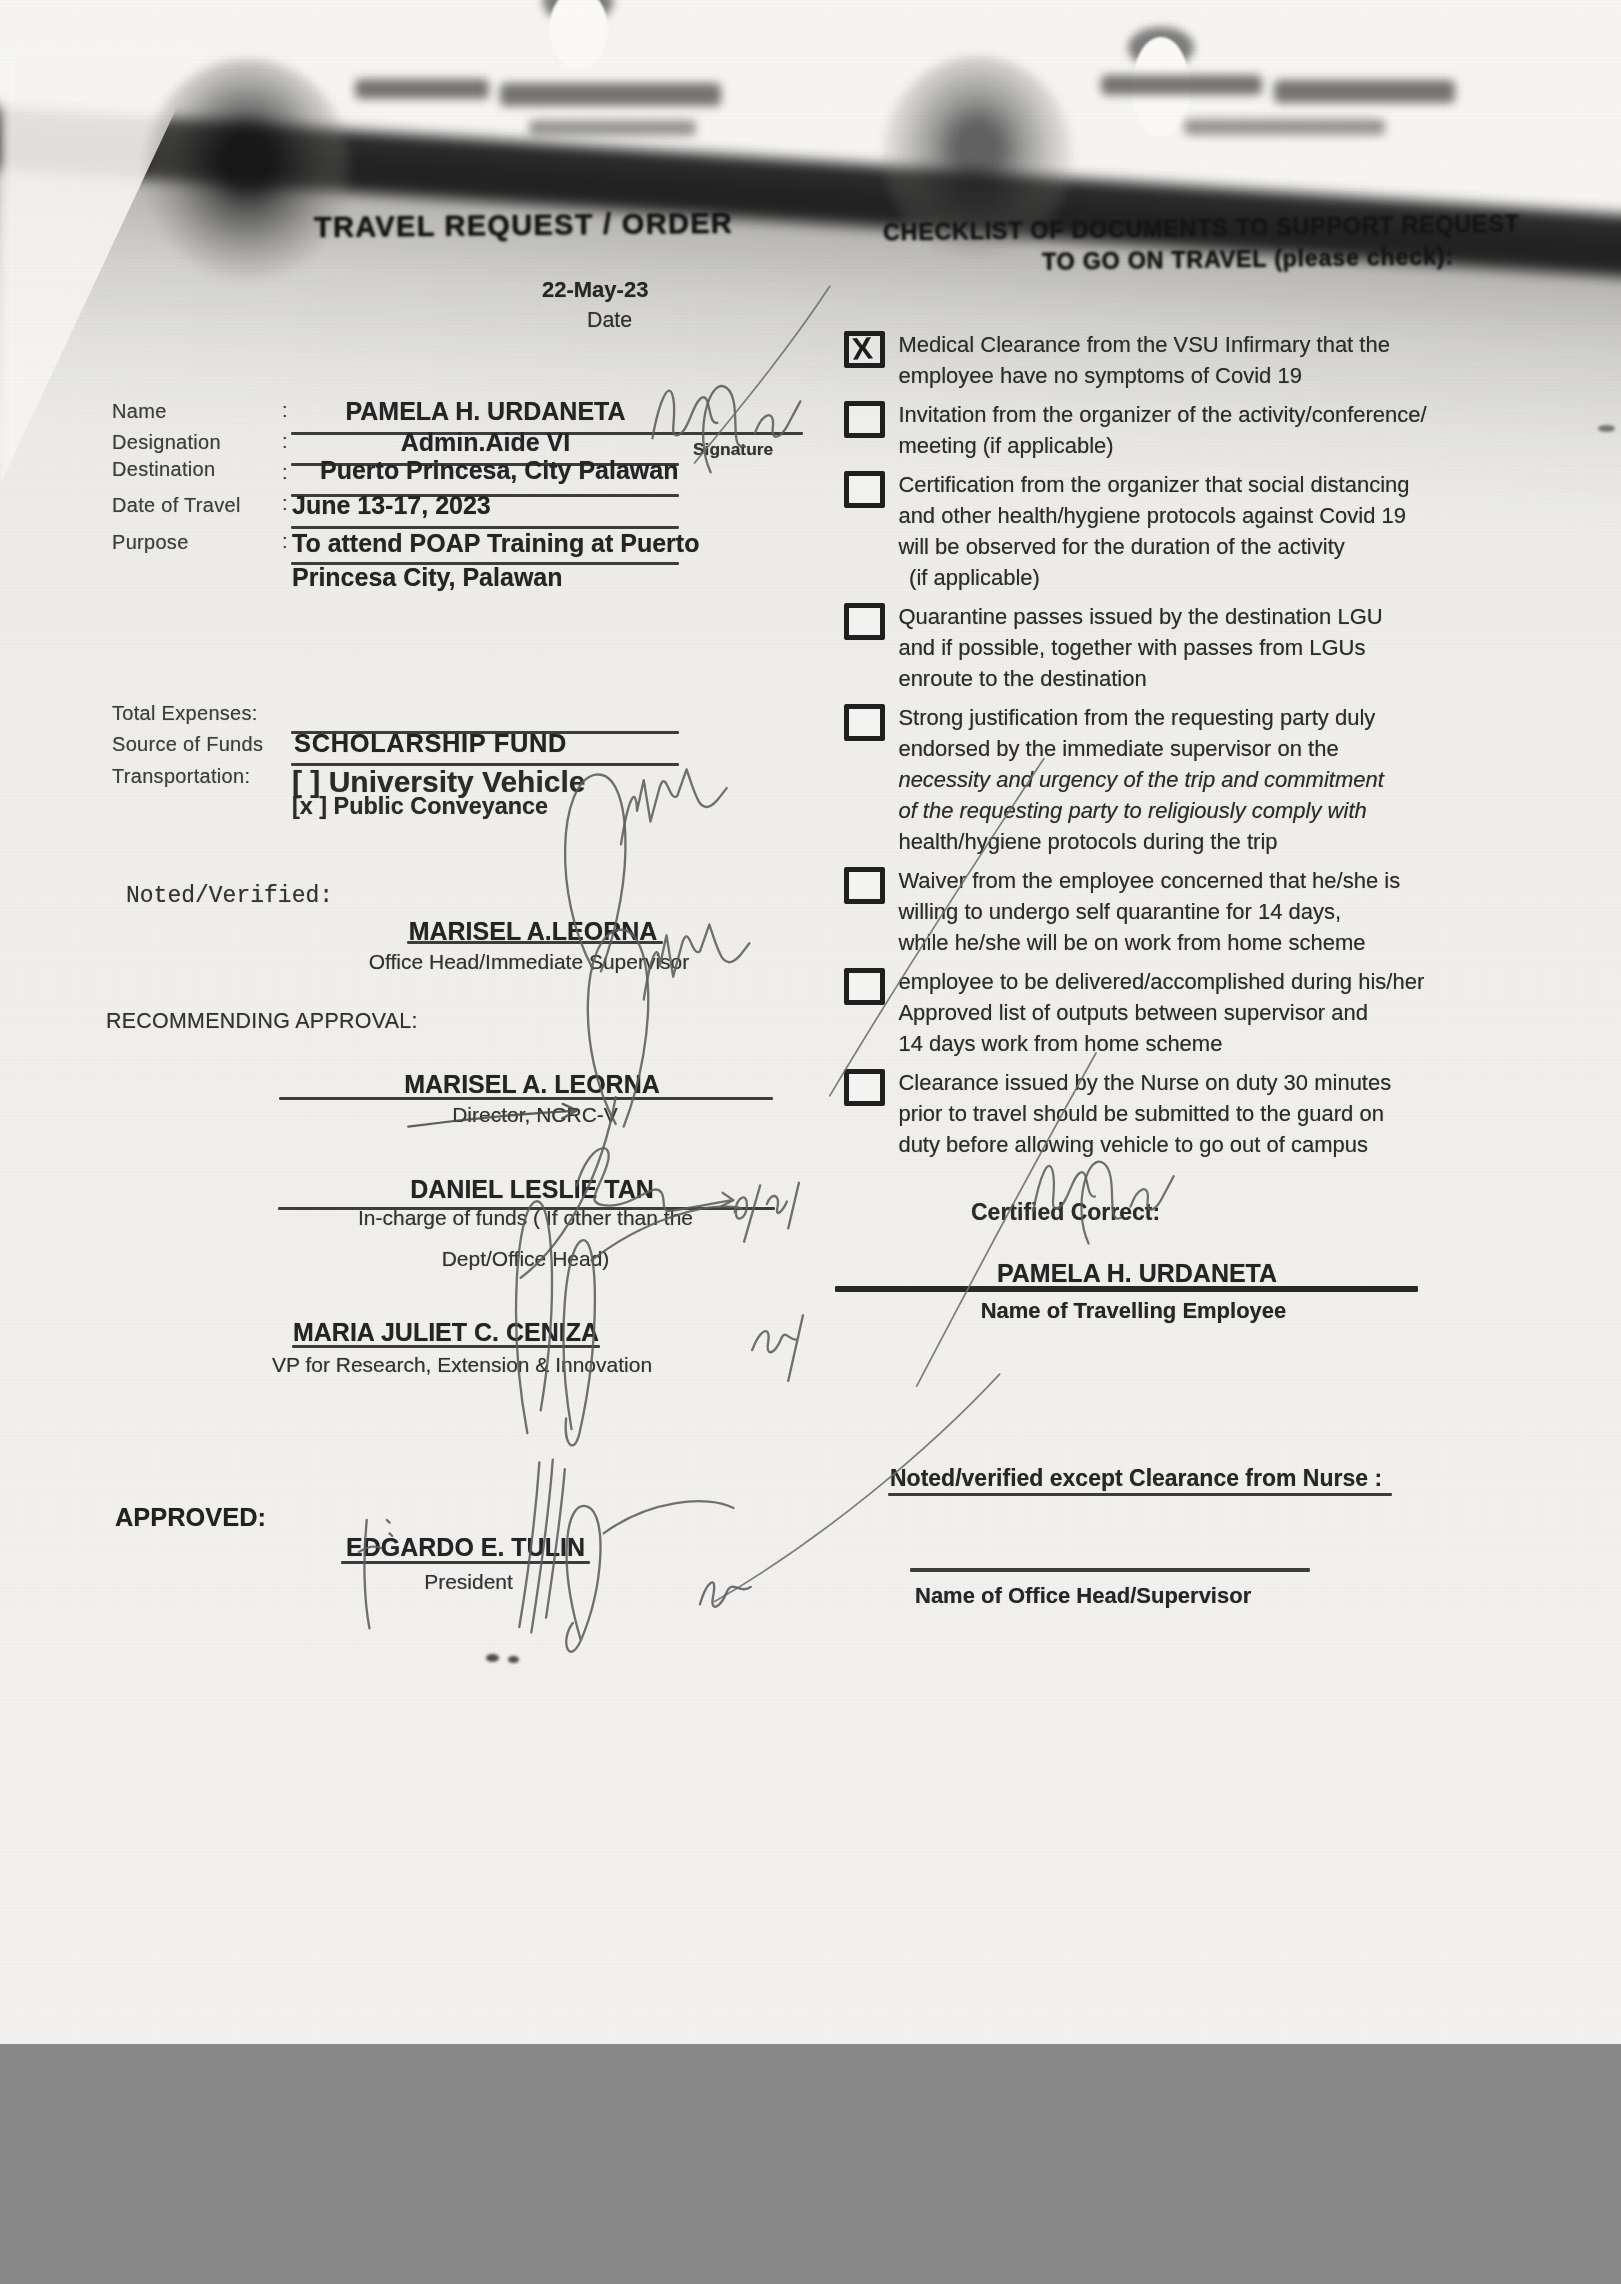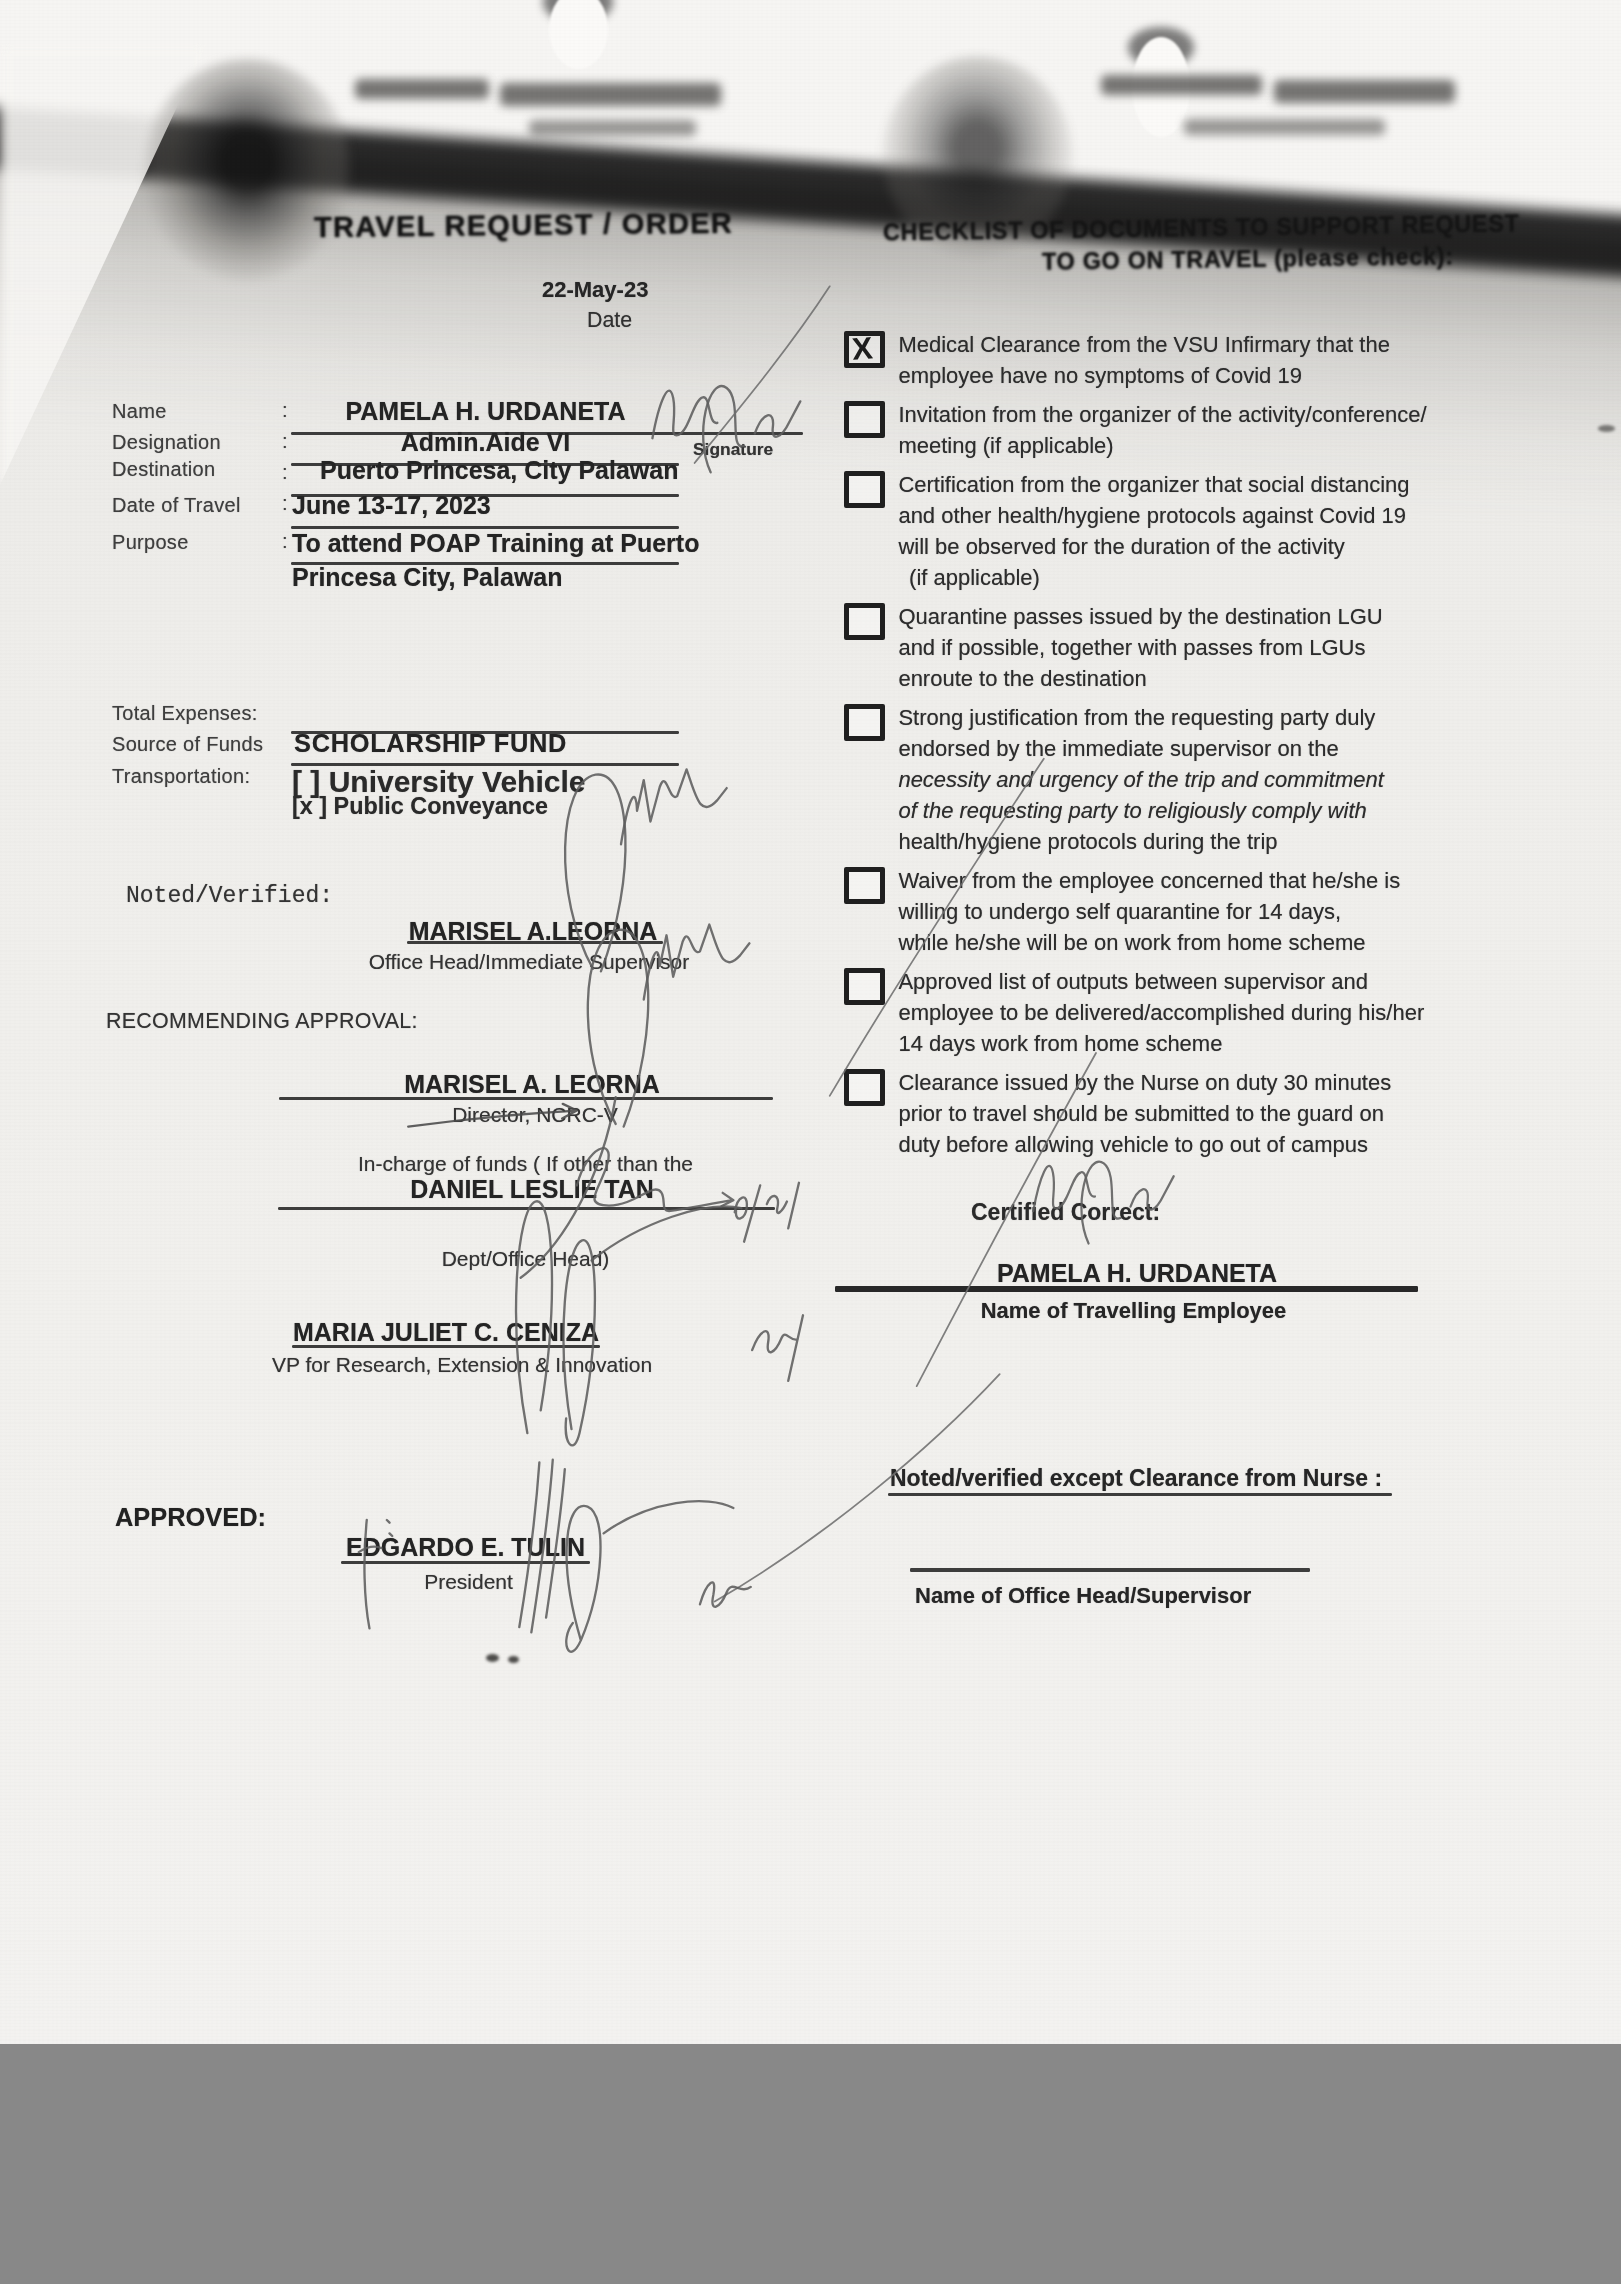--- a/index.html
+++ b/index.html
@@ -136,21 +136,21 @@
   <div class="ul" style="left:407px;top:941px;width:256px;height:3.3px;"></div>
   <div class="t role grain ctr" style="left:355px;top:950px;width:348px;">Office Head/Immediate Supervisor</div>
 
   <div class="t grain" style="left:106px;top:1009px;font-size:21.4px;color:#333;letter-spacing:0.3px;">RECOMMENDING APPROVAL:</div>
   <div class="t val grain ctr" style="left:398px;top:1070px;width:268px;">MARISEL A. LEORNA</div>
   <div class="ul" style="left:279px;top:1097px;width:494px;height:3.3px;"></div>
   <div class="t role grain ctr" style="left:401px;top:1103px;width:268px;">Director, NCRC-V</div>
 
   <div class="t val grain ctr" style="left:398px;top:1175px;width:268px;">DANIEL LESLIE TAN</div>
   <div class="ul" style="left:278px;top:1207px;width:497px;height:3.3px;"></div>
-  <div class="t role grain ctr" style="left:288px;top:1152px;width:475px;">In-charge of  funds ( If other than the</div>
+  <div class="t role grain ctr" style="left:288px;top:1206px;width:475px;">In-charge of  funds ( If other than the</div>
   <div class="t role grain ctr" style="left:288px;top:1247px;width:475px;">Dept/Office Head)</div>
 
   <div class="t val grain ctr" style="left:292px;top:1318px;width:308px;">MARIA JULIET C. CENIZA</div>
   <div class="ul" style="left:292px;top:1345px;width:308px;height:3.3px;"></div>
   <div class="t role grain ctr" style="left:221px;top:1353px;width:482px;">VP for Research, Extension &amp; Innovation</div>
 
   <div class="t grain" style="left:115px;top:1503px;font-size:25.4px;font-weight:700;color:#222;">APPROVED:</div>
   <div class="t val grain ctr" style="left:335px;top:1533px;width:261px;">EDGARDO E. TULIN</div>
   <div class="ul" style="left:341px;top:1561px;width:249px;height:3.3px;"></div>
   <div class="t role grain ctr" style="left:348px;top:1570px;width:241px;">President</div>
@@ -205,22 +205,22 @@
         <div class="cl-box"></div>
         <div>
           <div class="cl-line grain">Waiver from the employee concerned that he/she is</div>
           <div class="cl-line grain">willing to undergo self quarantine for 14 days,</div>
           <div class="cl-line grain">while he/she will be on work from home scheme</div>
         </div>
       </div>
       <div class="cl-item">
         <div class="cl-box"></div>
         <div>
+          <div class="cl-line grain">employee to be delivered/accomplished during his/her</div>
           <div class="cl-line grain">Approved list of outputs between supervisor and</div>
-          <div class="cl-line grain">employee to be delivered/accomplished during his/her</div>
           <div class="cl-line grain">14 days work from home scheme</div>
         </div>
       </div>
       <div class="cl-item">
         <div class="cl-box"></div>
         <div>
           <div class="cl-line grain">Clearance issued by the Nurse on duty 30 minutes</div>
           <div class="cl-line grain">prior to travel should be submitted to the guard on</div>
           <div class="cl-line grain">duty before allowing vehicle to go out of campus</div>
         </div>

